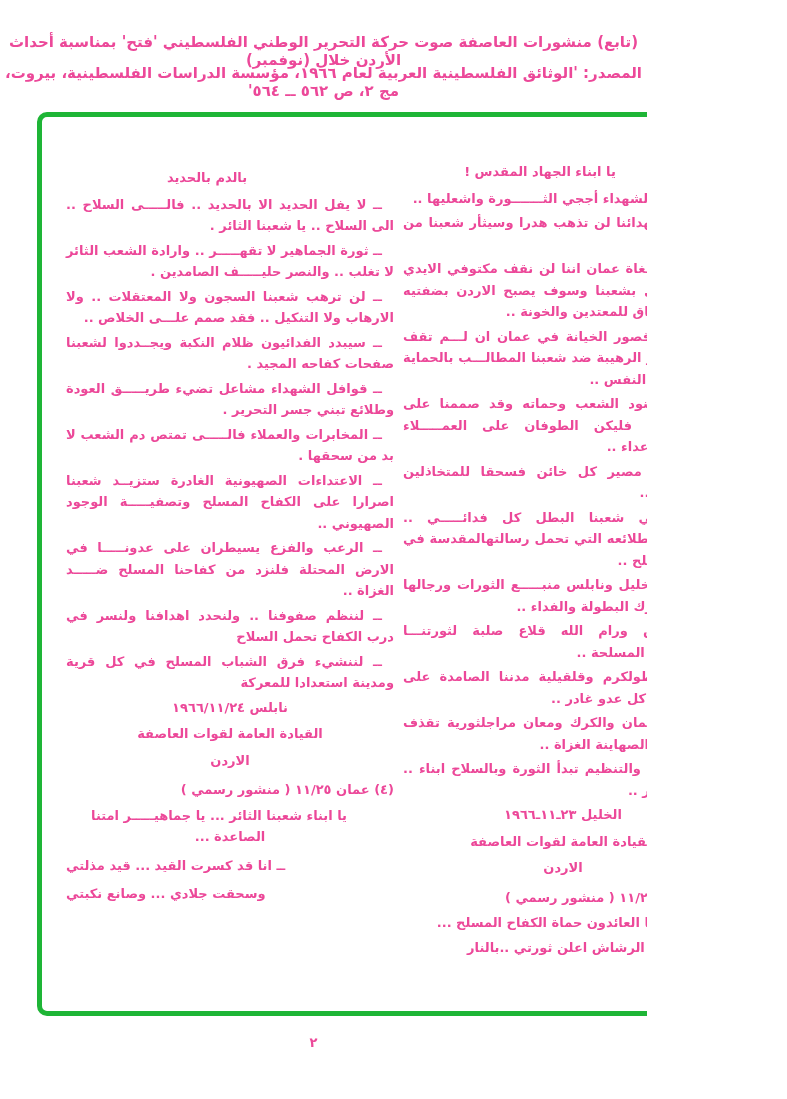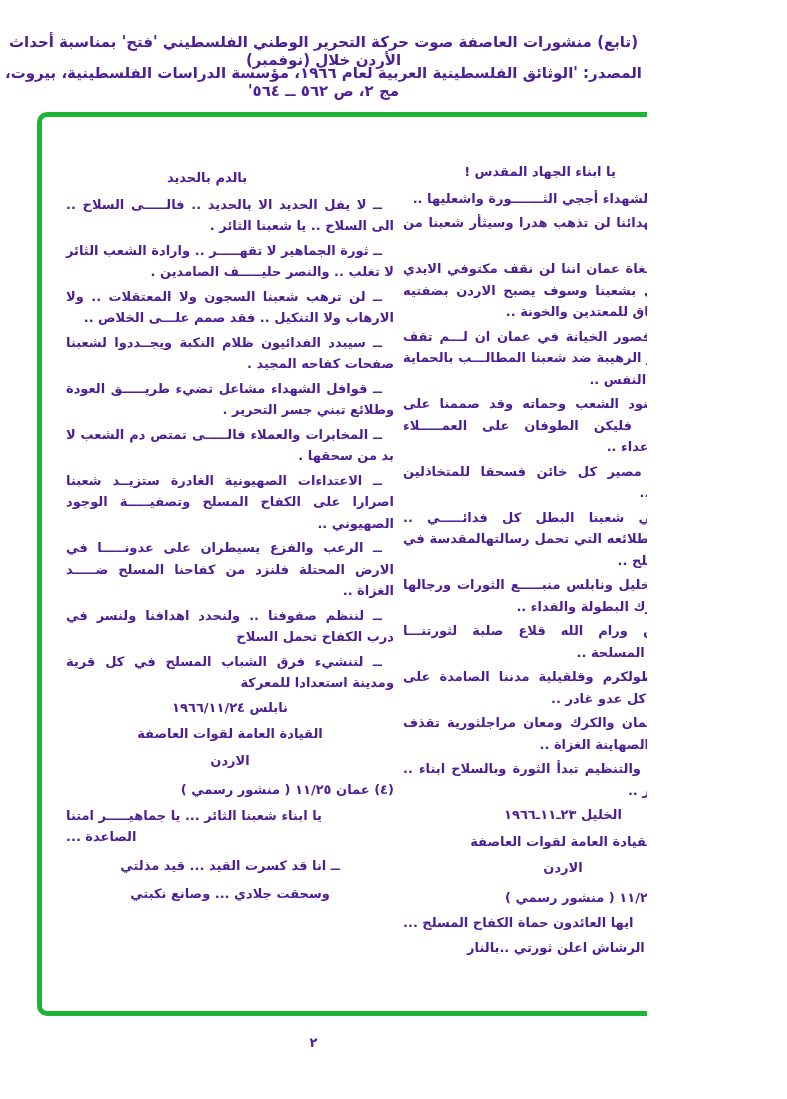--- a/index.html
+++ b/index.html
@@ -2,21 +2,21 @@
 <html lang="ar"><head>
 <meta charset="utf-8">
 <style>
   html,body{margin:0;padding:0;background:#ffffff;}
   .page{
     position:relative;
     width:647px;height:1099px;
     background:#ffffff;
     overflow:hidden;
     font-family:"DejaVu Sans", sans-serif;
-    color:#4c1d95;
+    color:#ec4899;
   }
   .header-title{
     position:absolute;top:33px;left:0;right:0;
     text-align:center;direction:rtl;
     font-weight:bold;font-size:15px;letter-spacing:0;
   }
   .header-source{
     position:absolute;top:64px;left:0;right:0;
     text-align:center;direction:rtl;
     font-weight:bold;font-size:15px;
@@ -37,22 +37,22 @@
     line-height:21.5px;
     text-align:justify;
   }
   .col-right{top:44px;right:22px;width:320px;}
   .col-left{top:50px;left:24px;width:328px;}
   .blk{margin:0 0 3px 0;}
   .blk.item{text-indent:12px;}
   .blk.heading{text-indent:0;text-align:center;padding-right:46px;margin-bottom:5px;}
   .blk.center{text-align:center;text-indent:0;margin-bottom:5px;}
   .blk.numbered{text-indent:0;text-align:right;margin-top:8px;margin-bottom:4px;}
-  .blk.sub{text-indent:22px;text-align:left;}
-  .blk.subcenter{text-align:center;text-indent:0;margin-top:7px;}
+  .blk.sub{text-indent:22px;text-align:center;}
+  .blk.subcenter{text-align:left;text-indent:0;margin-top:7px;}
   .pageno{
     position:absolute;top:1035px;left:0;right:20px;
     text-align:center;font-weight:bold;font-size:13px;
   }
 </style>
 </head>
 <body>
 
 <div class="page">
 

